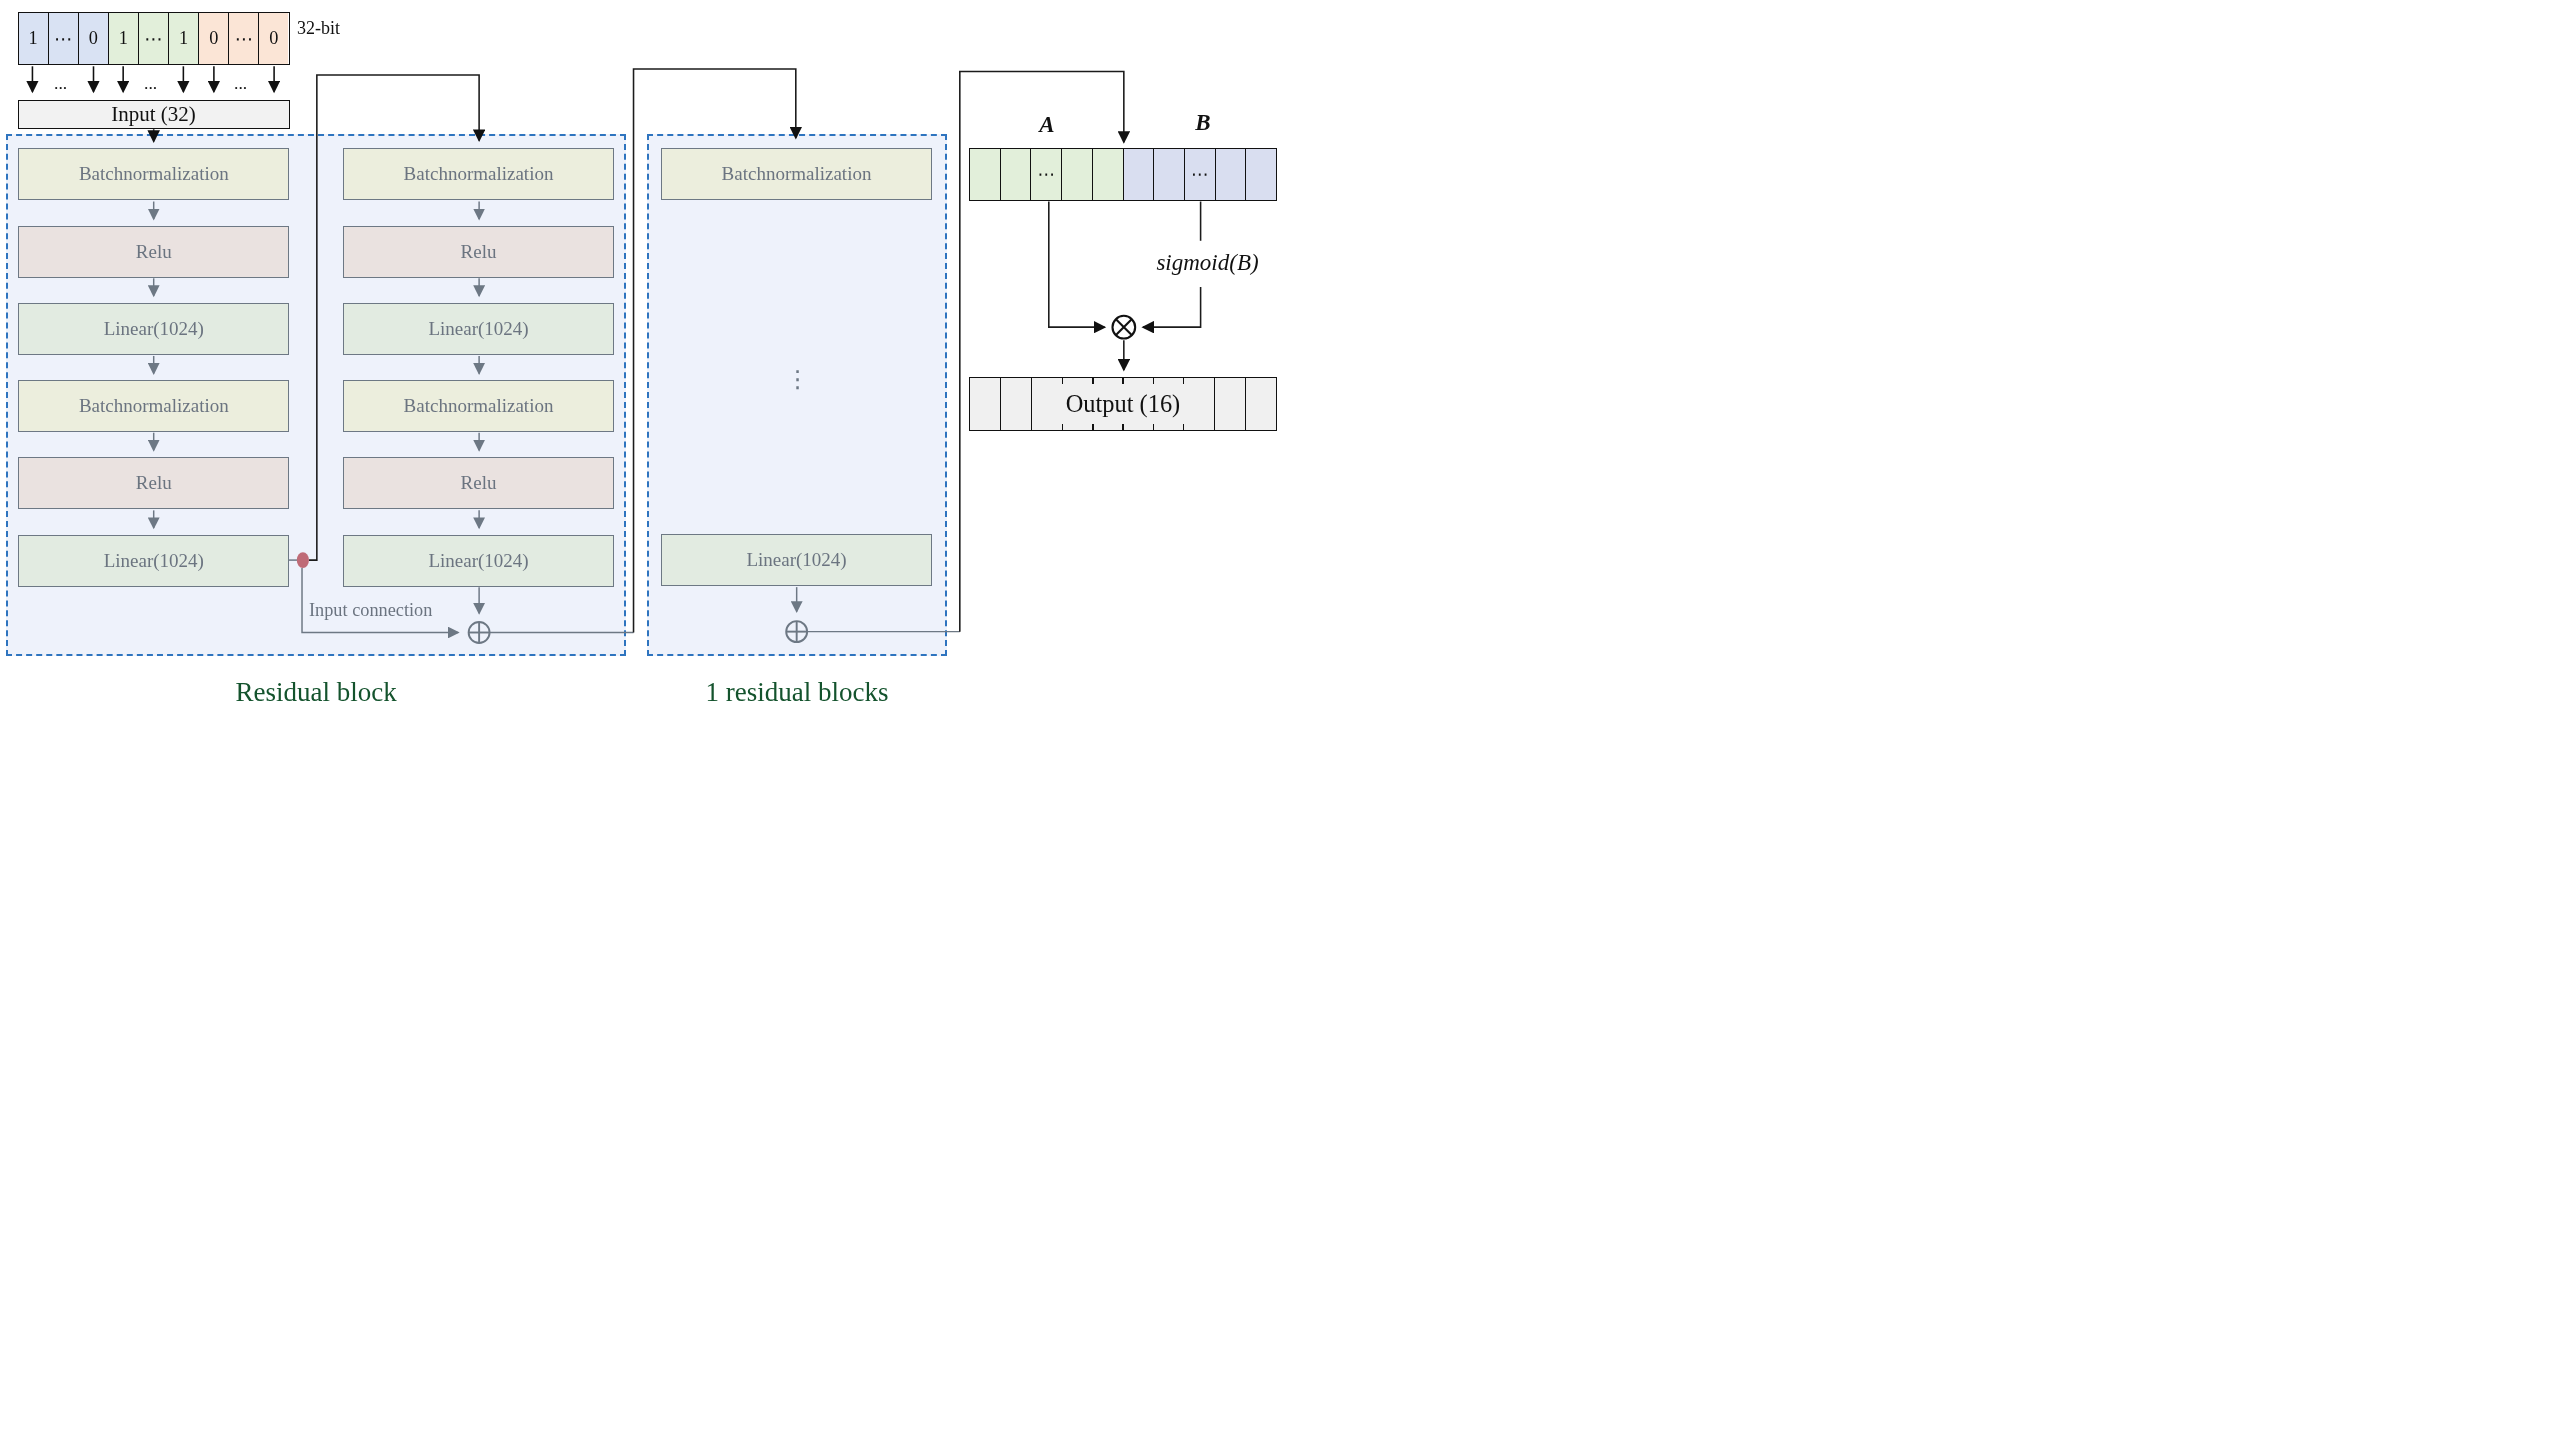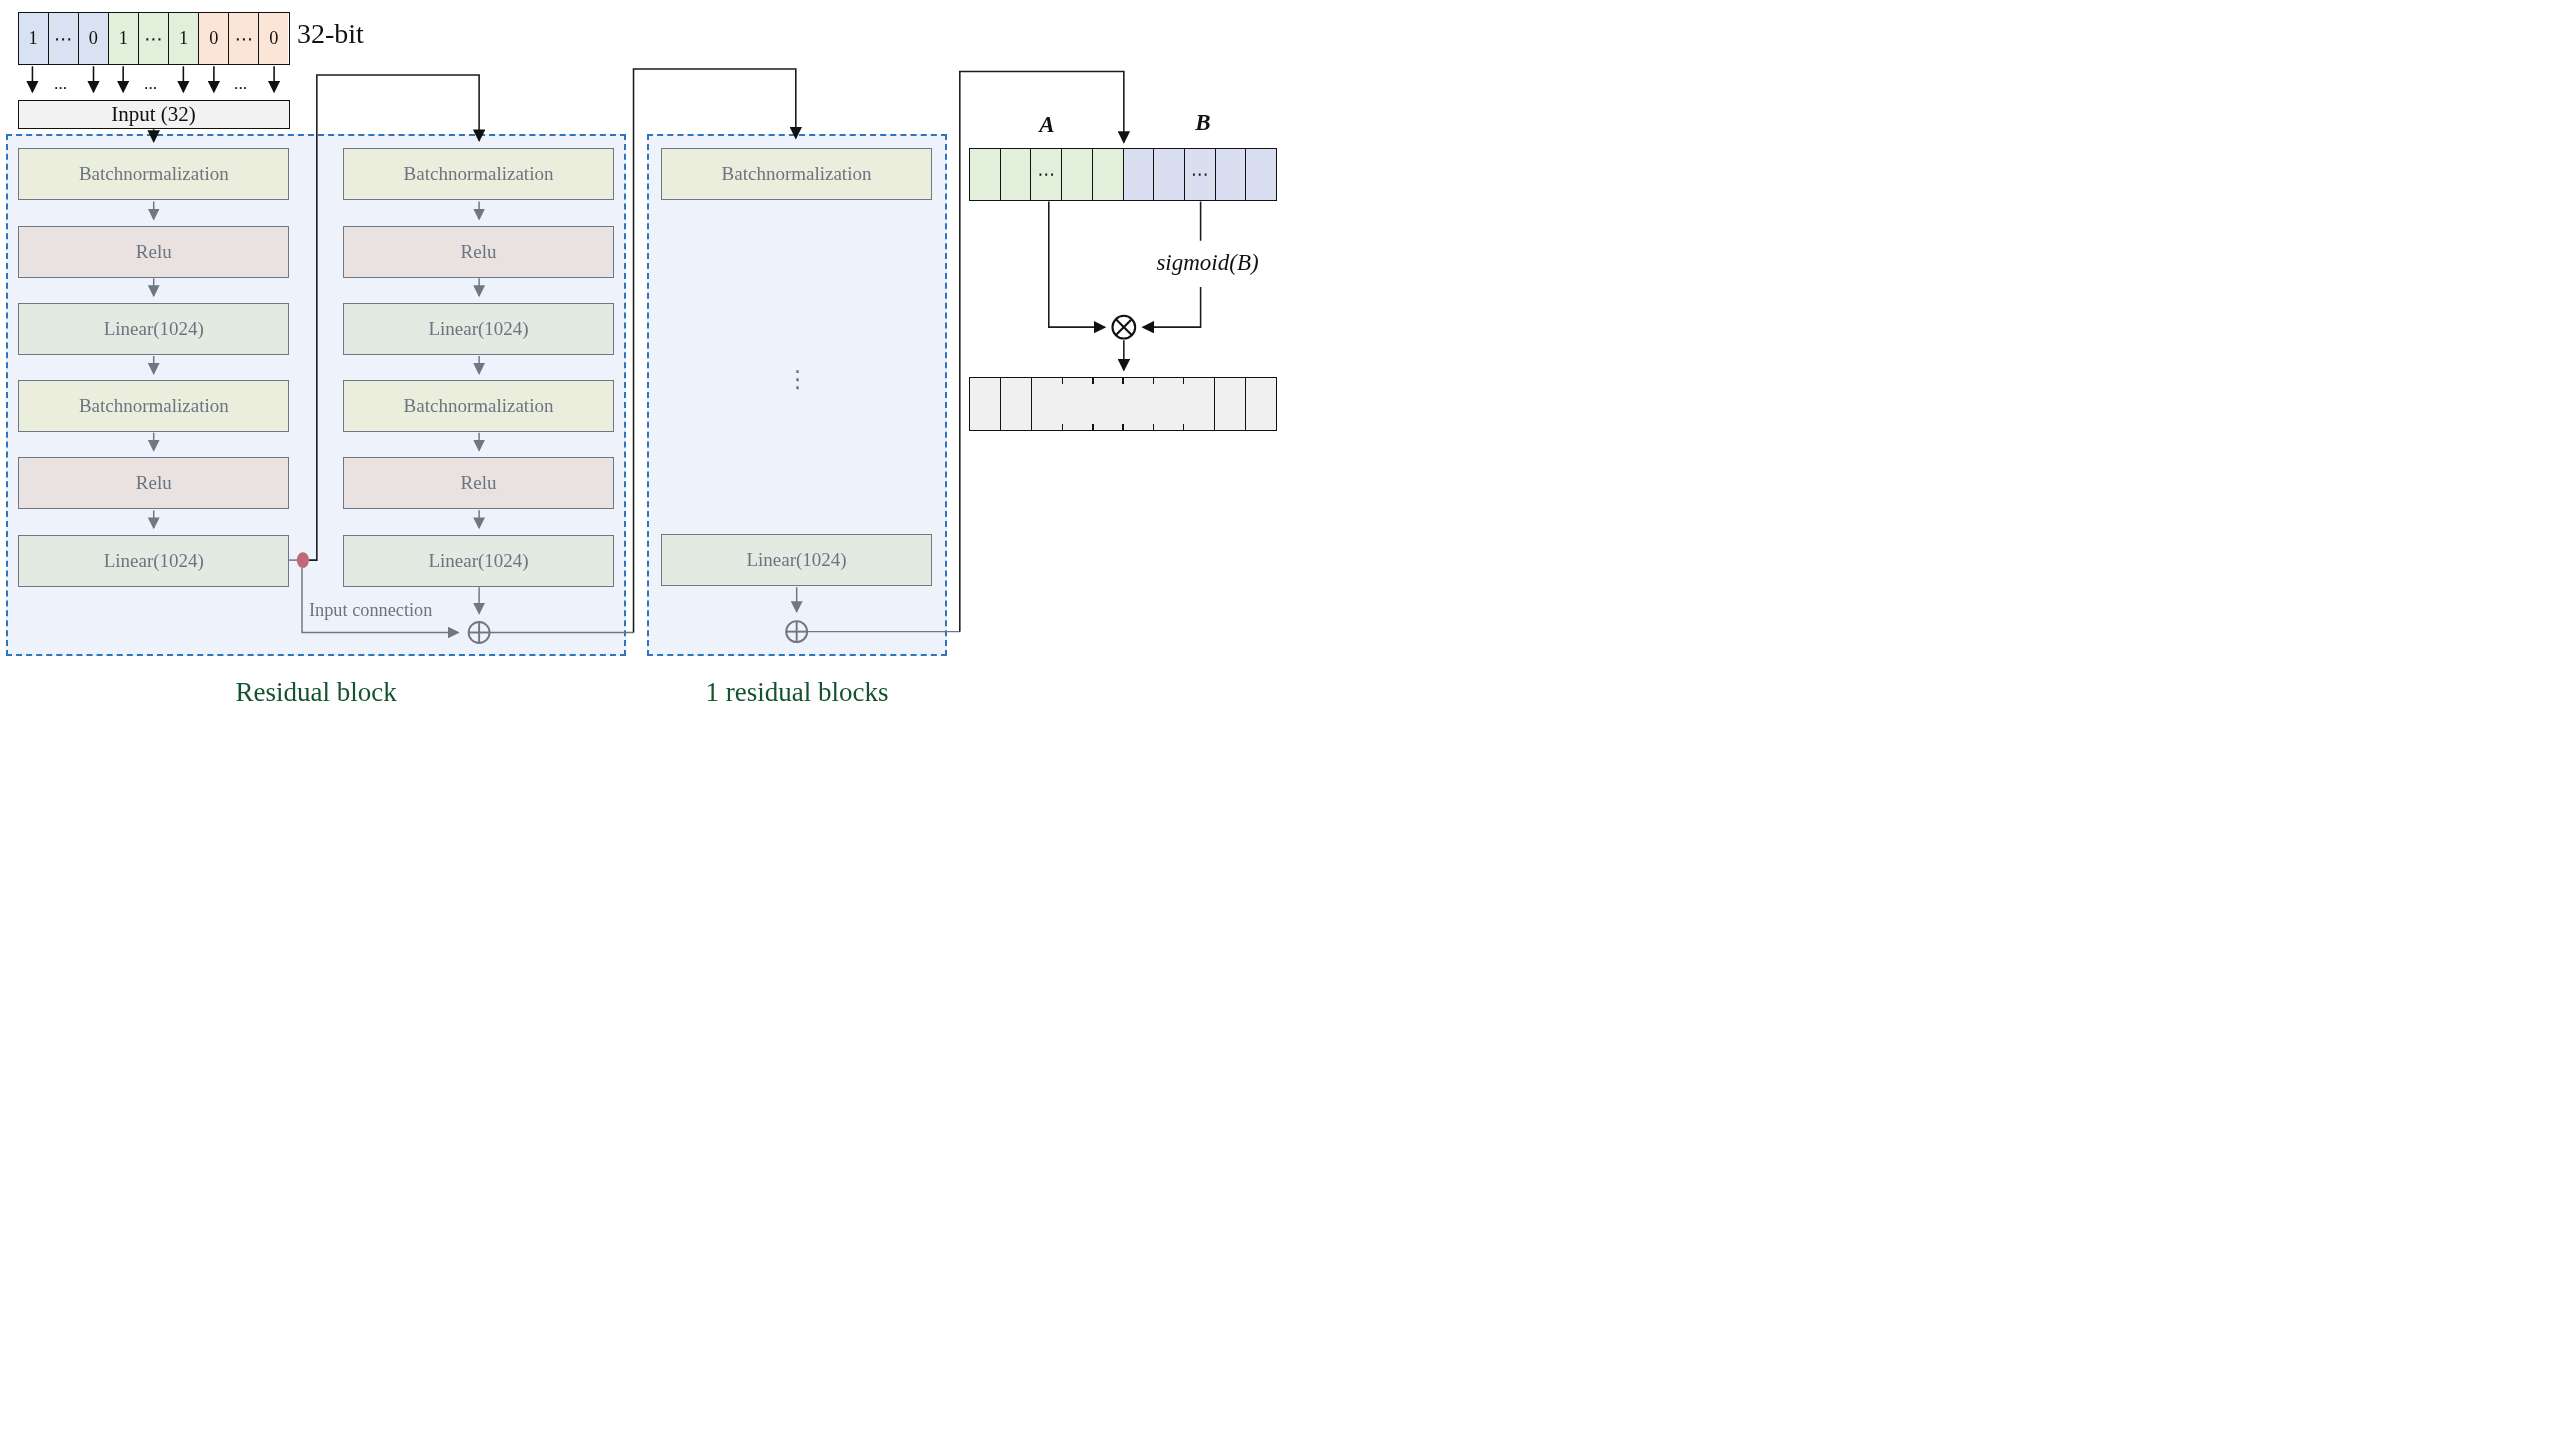--- a/index.html
+++ b/index.html
@@ -11,21 +11,21 @@
   .block2{left:647px;top:134px;width:300px;height:522px;}
   
   svg.wires{position:absolute;left:0;top:0;z-index:5;}
   
   .bit-array{position:absolute;left:17.5px;top:12.2px;width:272px;height:53px;display:flex;
              border:1.6px solid #111;box-sizing:border-box;z-index:6;}
   .bit-cell{flex:1;display:flex;align-items:center;justify-content:center;font-size:18.3px;color:#111;
             border-right:1.6px solid #111;box-sizing:border-box;}
   .bit-cell:last-child{border-right:none;}
   .bc-blue{background:#d9e2f3;} .bc-green{background:#e2efda;} .bc-peach{background:#fbe5d6;}
-  .bit-label{position:absolute;left:297px;top:17.5px;font-size:28px;color:#111;z-index:6;}
+  .bit-label{position:absolute;left:297px;top:17.5px;font-size:18px;color:#111;z-index:6;}
   .gap-dots{position:absolute;font-size:17.5px;color:#111;z-index:6;}
   
   .input-box{position:absolute;left:17.5px;top:100px;width:272px;height:29px;background:#f2f2f2;
              border:1.6px solid #111;box-sizing:border-box;display:flex;align-items:center;
              justify-content:center;font-size:21px;color:#111;z-index:6;}
   
   .layer-box{position:absolute;width:271px;height:52px;border:1.2px solid #6d7884;box-sizing:border-box;
              display:flex;align-items:center;justify-content:center;font-size:19px;color:#6b7480;z-index:6;}
   .bn{background:#eceedd;} .relu{background:#eae2e0;} .linear{background:#e2ebe1;}
   .v-ellipsis{position:absolute;left:775px;top:365px;width:45px;text-align:center;font-size:23.6px;
@@ -203,15 +203,16 @@
     <div class="out-cell out-full"></div>
     <div class="out-cell out-tick"></div>
     <div class="out-cell out-tick"></div>
     <div class="out-cell out-tick"></div>
     <div class="out-cell out-tick"></div>
     <div class="out-cell out-tick"></div>
     <div class="out-cell out-full"></div>
     <div class="out-cell out-full"></div>
     <div class="out-cell"></div>
   </div>
+  <div class="out-label">Output (16)</div>
 
 </div>
 
 
 </body></html>

